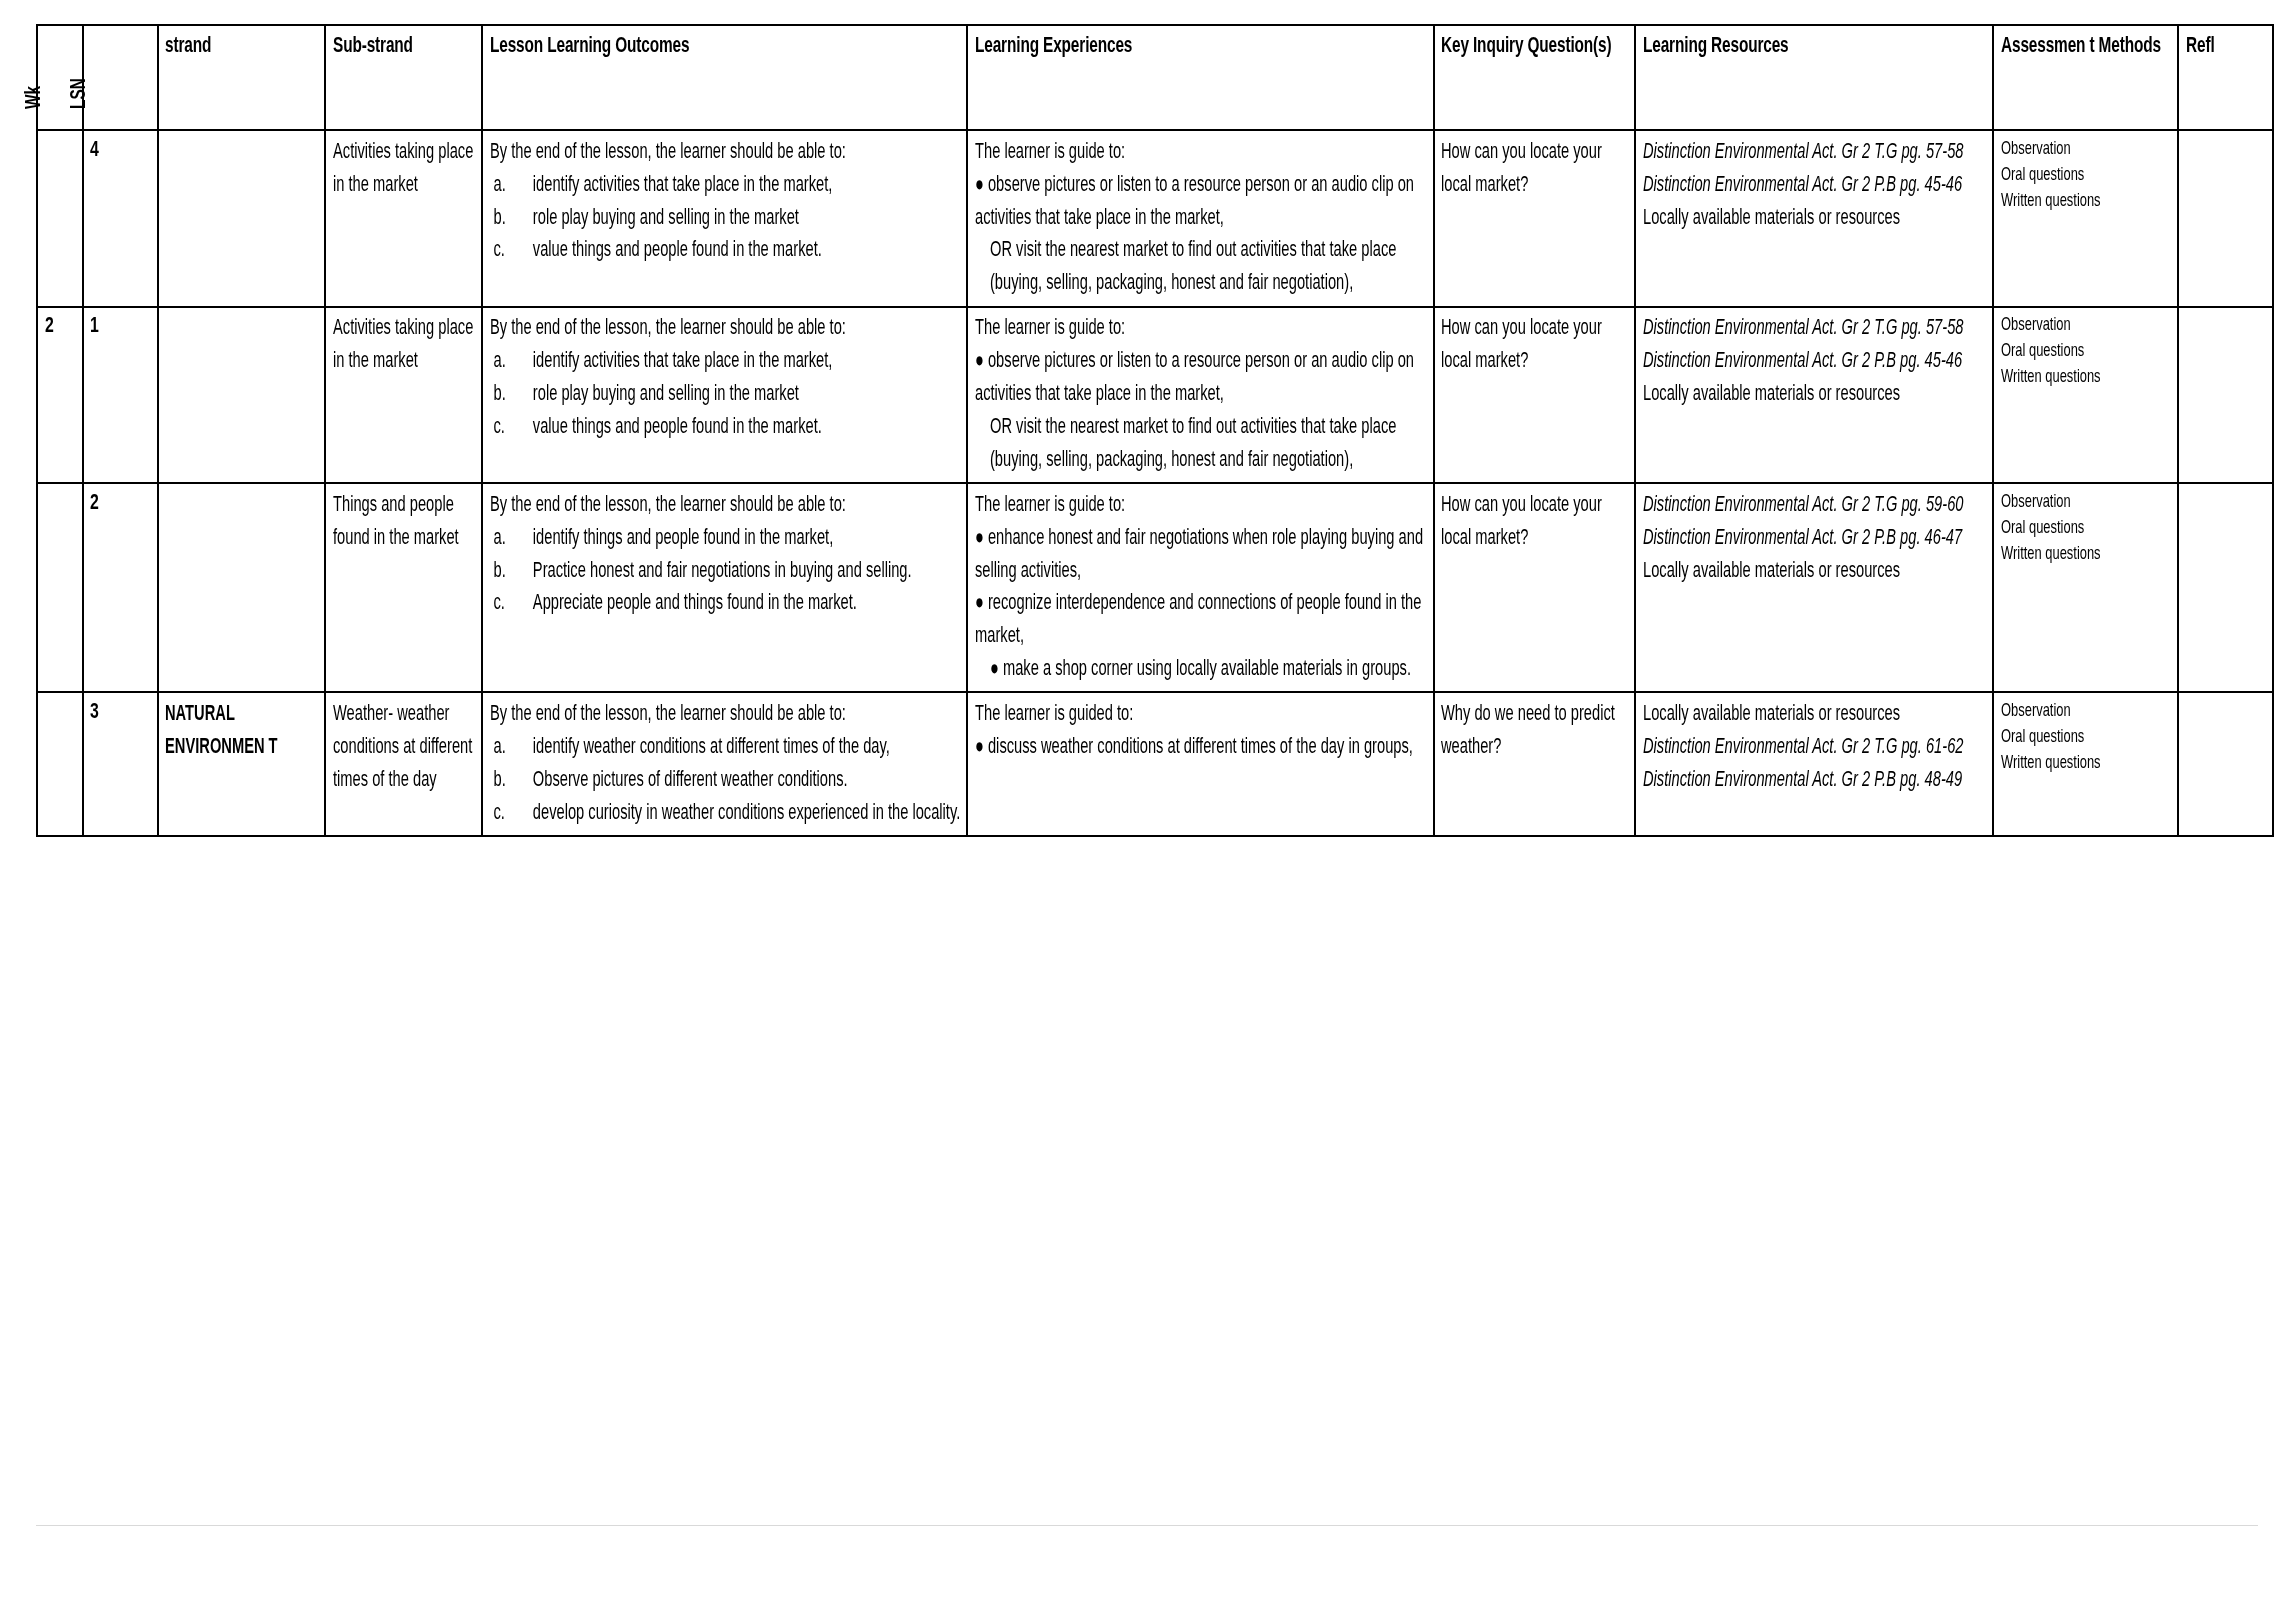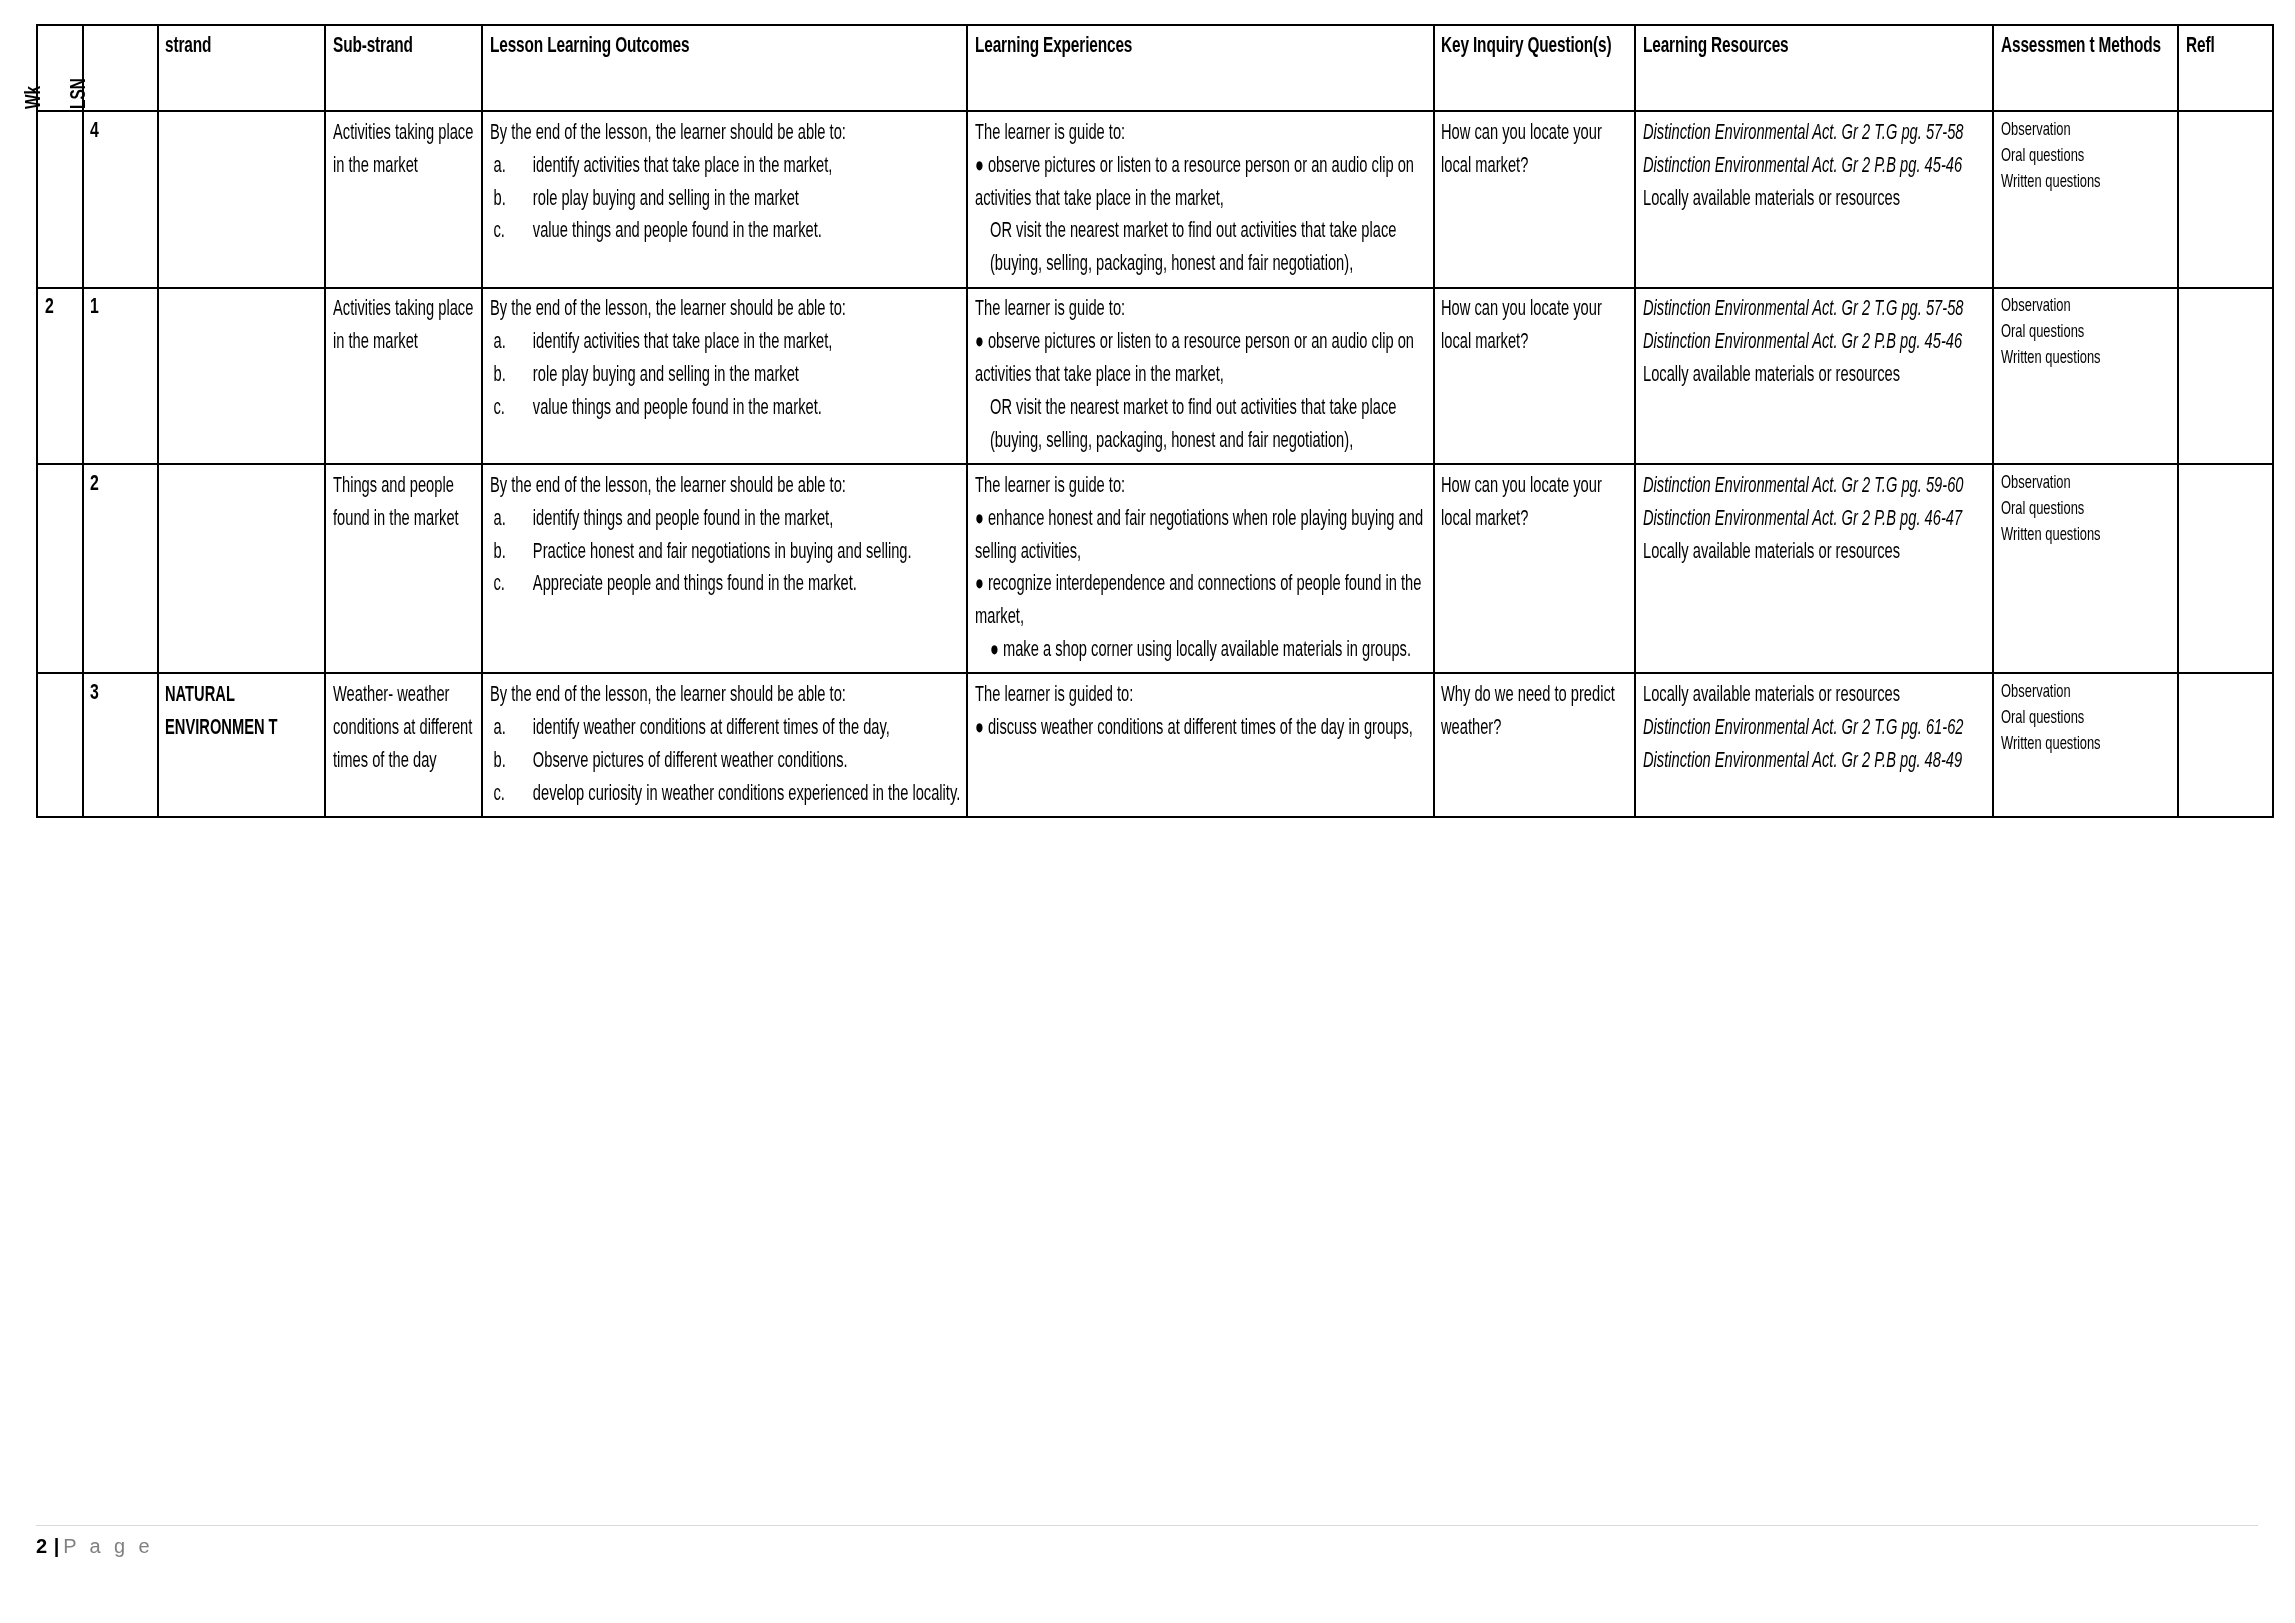--- a/index.html
+++ b/index.html
@@ -51,21 +51,21 @@
   col.c-le   { width: 452px; }
   col.c-kiq  { width: 195px; }
   col.c-lr   { width: 347px; }
   col.c-am   { width: 179px; }
   col.c-rf   { width: 92px; }
 
   
   tr.header-row td {
     height: 84px;
     padding-top: 6.5px;
-    padding-bottom: 1px;
+    padding-bottom: 20px;
   }
   .hdr-text {
     font-family: "Liberation Sans Narrow", "Liberation Sans", sans-serif;
     font-weight: bold;
     font-size: 22px;
     line-height: 1.18;
     letter-spacing: -0.2px;
     transform: scaleX(0.70);
     transform-origin: left top;
     width: 143%;
@@ -371,19 +371,16 @@
           </td>
           <td class="body-cell">
             <div class="txt "></div>
           </td>
         </tr>
       </tbody>
   </table>
 
   <div class="footer">
     <div class="footer-rule"></div>
-    <div class="footer-line">
-      <span class="pnum">2</span><span class="bar">|</span><span>P a g e</span>
-    </div>
   </div>
 
 </div>
 
 
 </body></html>

